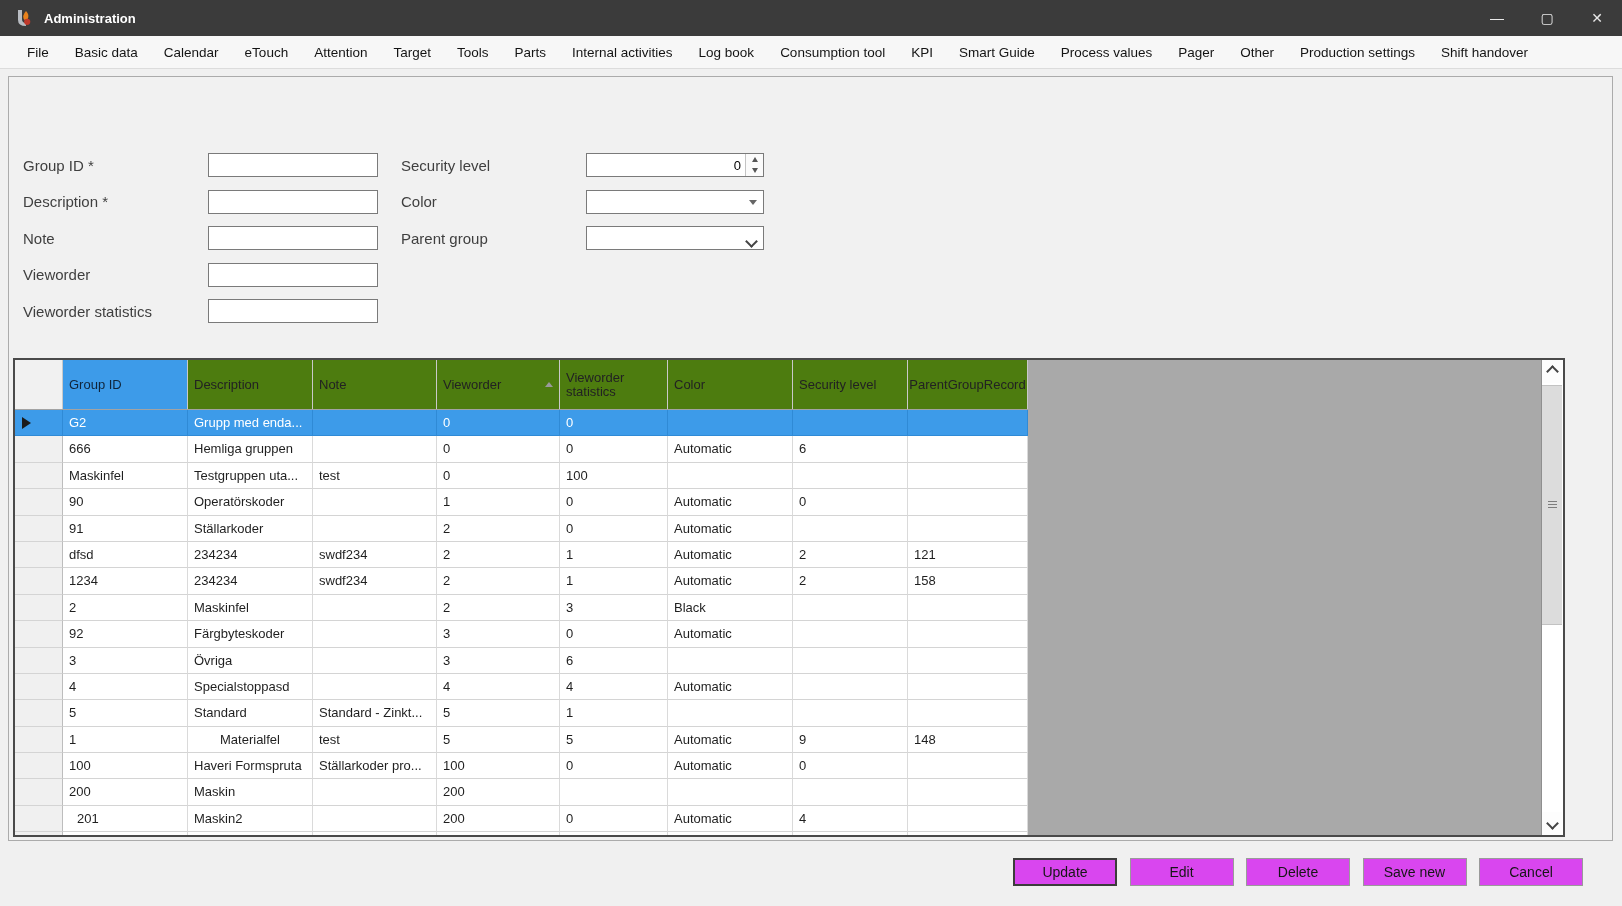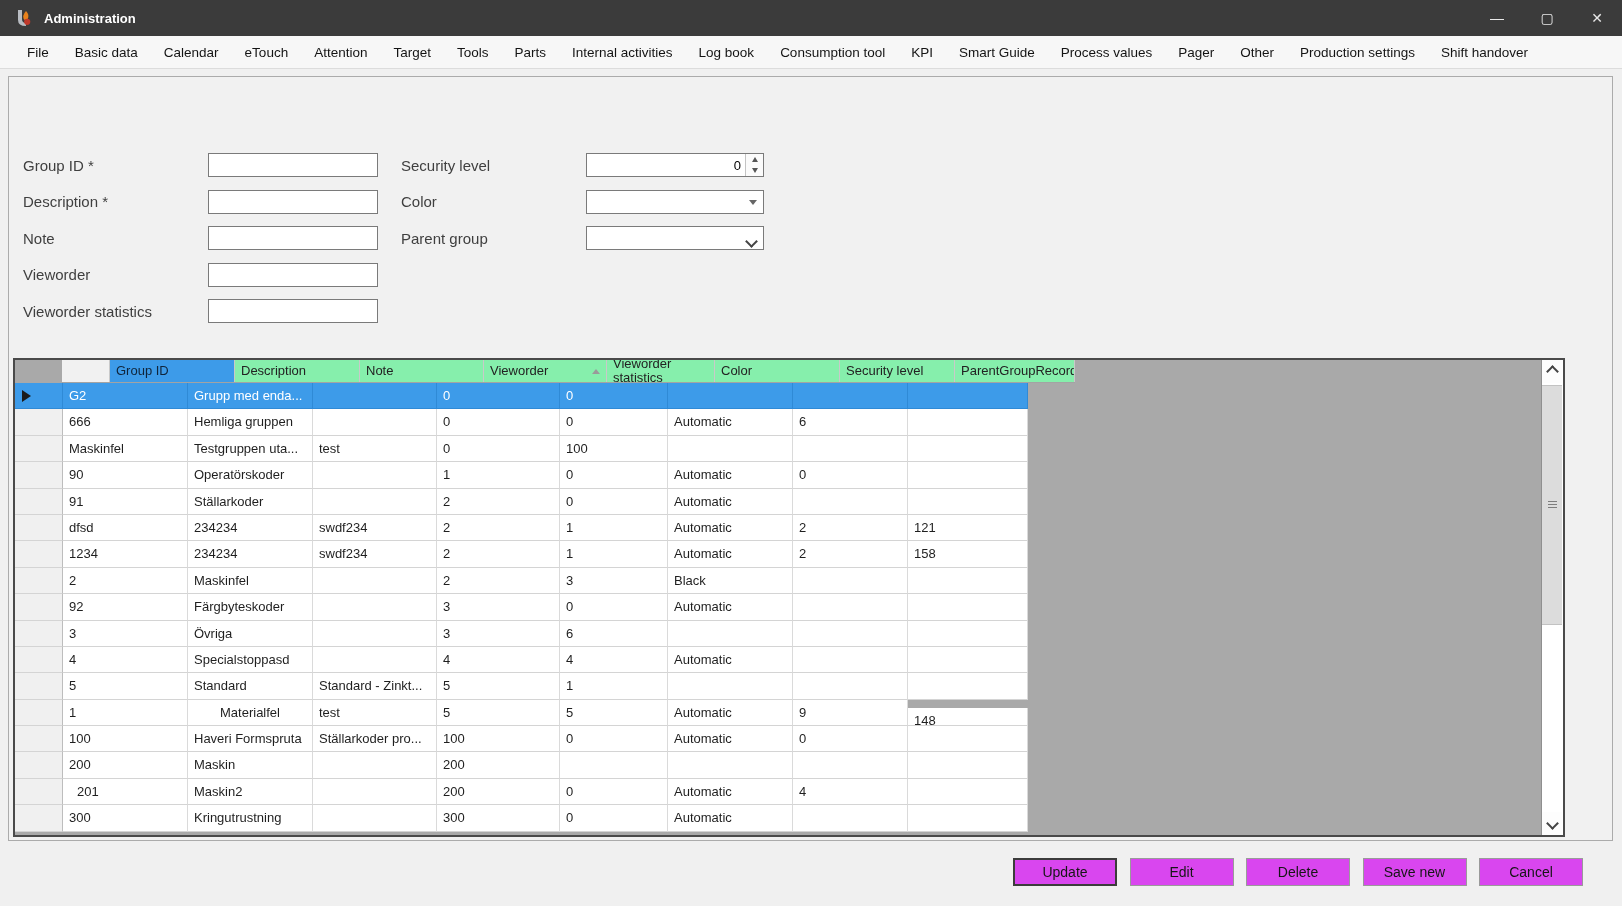--- a/index.html
+++ b/index.html
@@ -47,21 +47,21 @@
   .dd-arrow{position:absolute;right:7px;top:10px;width:0;height:0;
             border-left:4px solid transparent;border-right:4px solid transparent;border-top:5px solid #666;}
   .chev{display:inline-block;width:7px;height:7px;border-right:2px solid #444;border-bottom:2px solid #444;}
   .chev.down{transform:rotate(45deg);}
   .chev.up{transform:rotate(-135deg);}
   .combo-arrow{position:absolute;right:8px;top:6px;}
 
   
   .grid{position:absolute;left:4px;top:281px;width:1552px;height:479px;border:2px solid #4a4a4a;
         background:#a9a9a9;box-sizing:border-box;overflow:hidden;}
-  .grid-header{display:flex;width:1013px;height:23px;background:#86efac;border-bottom:1px solid #a3a3a3;box-sizing:border-box;margin-left:47px;}
+  .grid-header{display:flex;width:1013px;height:50px;background:#4d7c0f;border-bottom:1px solid #a3a3a3;box-sizing:border-box;}
   .hcell{box-sizing:border-box;border-right:1px solid #c9c9c9;font-size:13px;color:#222;
          padding:2px 6px;display:flex;align-items:center;line-height:14px;overflow:hidden;white-space:nowrap;}
   .hcell.wrap{white-space:normal;}
   .hcell.col-selected{background:#3d9be9;color:#10253b;}
   .sort-glyph{margin-left:auto;width:0;height:0;border-left:4px solid transparent;
               border-right:4px solid transparent;border-bottom:5px solid #9a9a9a;}
   .grid-body{position:relative;width:1013px;}
   .grid-row{display:flex;width:1013px;height:26.4px;}
   .cell{box-sizing:border-box;background:#fff;border-right:1px solid #dadada;border-bottom:1px solid #d4d4d4;
         font-size:13px;color:#1f1f1f;padding:0 6px;line-height:25px;white-space:nowrap;overflow:hidden;}
@@ -189,21 +189,21 @@
         </div>
         <div class="hcell wrap" style="width: 108px;">
           <span>Vieworder statistics</span>
         </div>
         <div class="hcell" style="width: 125px;">
           <span>Color</span>
         </div>
         <div class="hcell" style="width: 115px;">
           <span>Security level</span>
         </div>
-        <div class="hcell" style="width: 120px;">
+        <div class="hcell" style="width: 120px; justify-content: center;">
           <span>ParentGroupRecord</span>
         </div>
       </div>
     <div class="grid-body" id="grid-body">
         <div class="grid-row selected">
           <div class="cell selcol" style="width: 48px; background: rgb(61, 155, 233); border-right: 1px solid rgb(47, 138, 214); border-bottom: 1px solid rgb(47, 138, 214);">
             <span class="row-marker"></span>
           </div>
           <div class="cell" style="width: 125px;">G2</div>
           <div class="cell" style="width: 125px;">Grupp med enda...</div>
@@ -337,21 +337,21 @@
         </div>
         <div class="grid-row">
           <div class="cell selcol" style="width: 48px;"></div>
           <div class="cell" style="width: 125px;">1</div>
           <div class="cell" style="width: 125px; text-align: center;">Materialfel</div>
           <div class="cell" style="width: 124px;">test</div>
           <div class="cell" style="width: 123px;">5</div>
           <div class="cell" style="width: 108px;">5</div>
           <div class="cell" style="width: 125px;">Automatic</div>
           <div class="cell" style="width: 115px;">9</div>
-          <div class="cell" style="width: 120px; margin-top: 8px;">148</div>
+          <div class="cell" style="width: 120px;">148</div>
         </div>
         <div class="grid-row">
           <div class="cell selcol" style="width: 48px;"></div>
           <div class="cell" style="width: 125px;">100</div>
           <div class="cell" style="width: 125px;">Haveri Formspruta</div>
           <div class="cell" style="width: 124px;">Ställarkoder pro...</div>
           <div class="cell" style="width: 123px;">100</div>
           <div class="cell" style="width: 108px;">0</div>
           <div class="cell" style="width: 125px;">Automatic</div>
           <div class="cell" style="width: 115px;">0</div>

